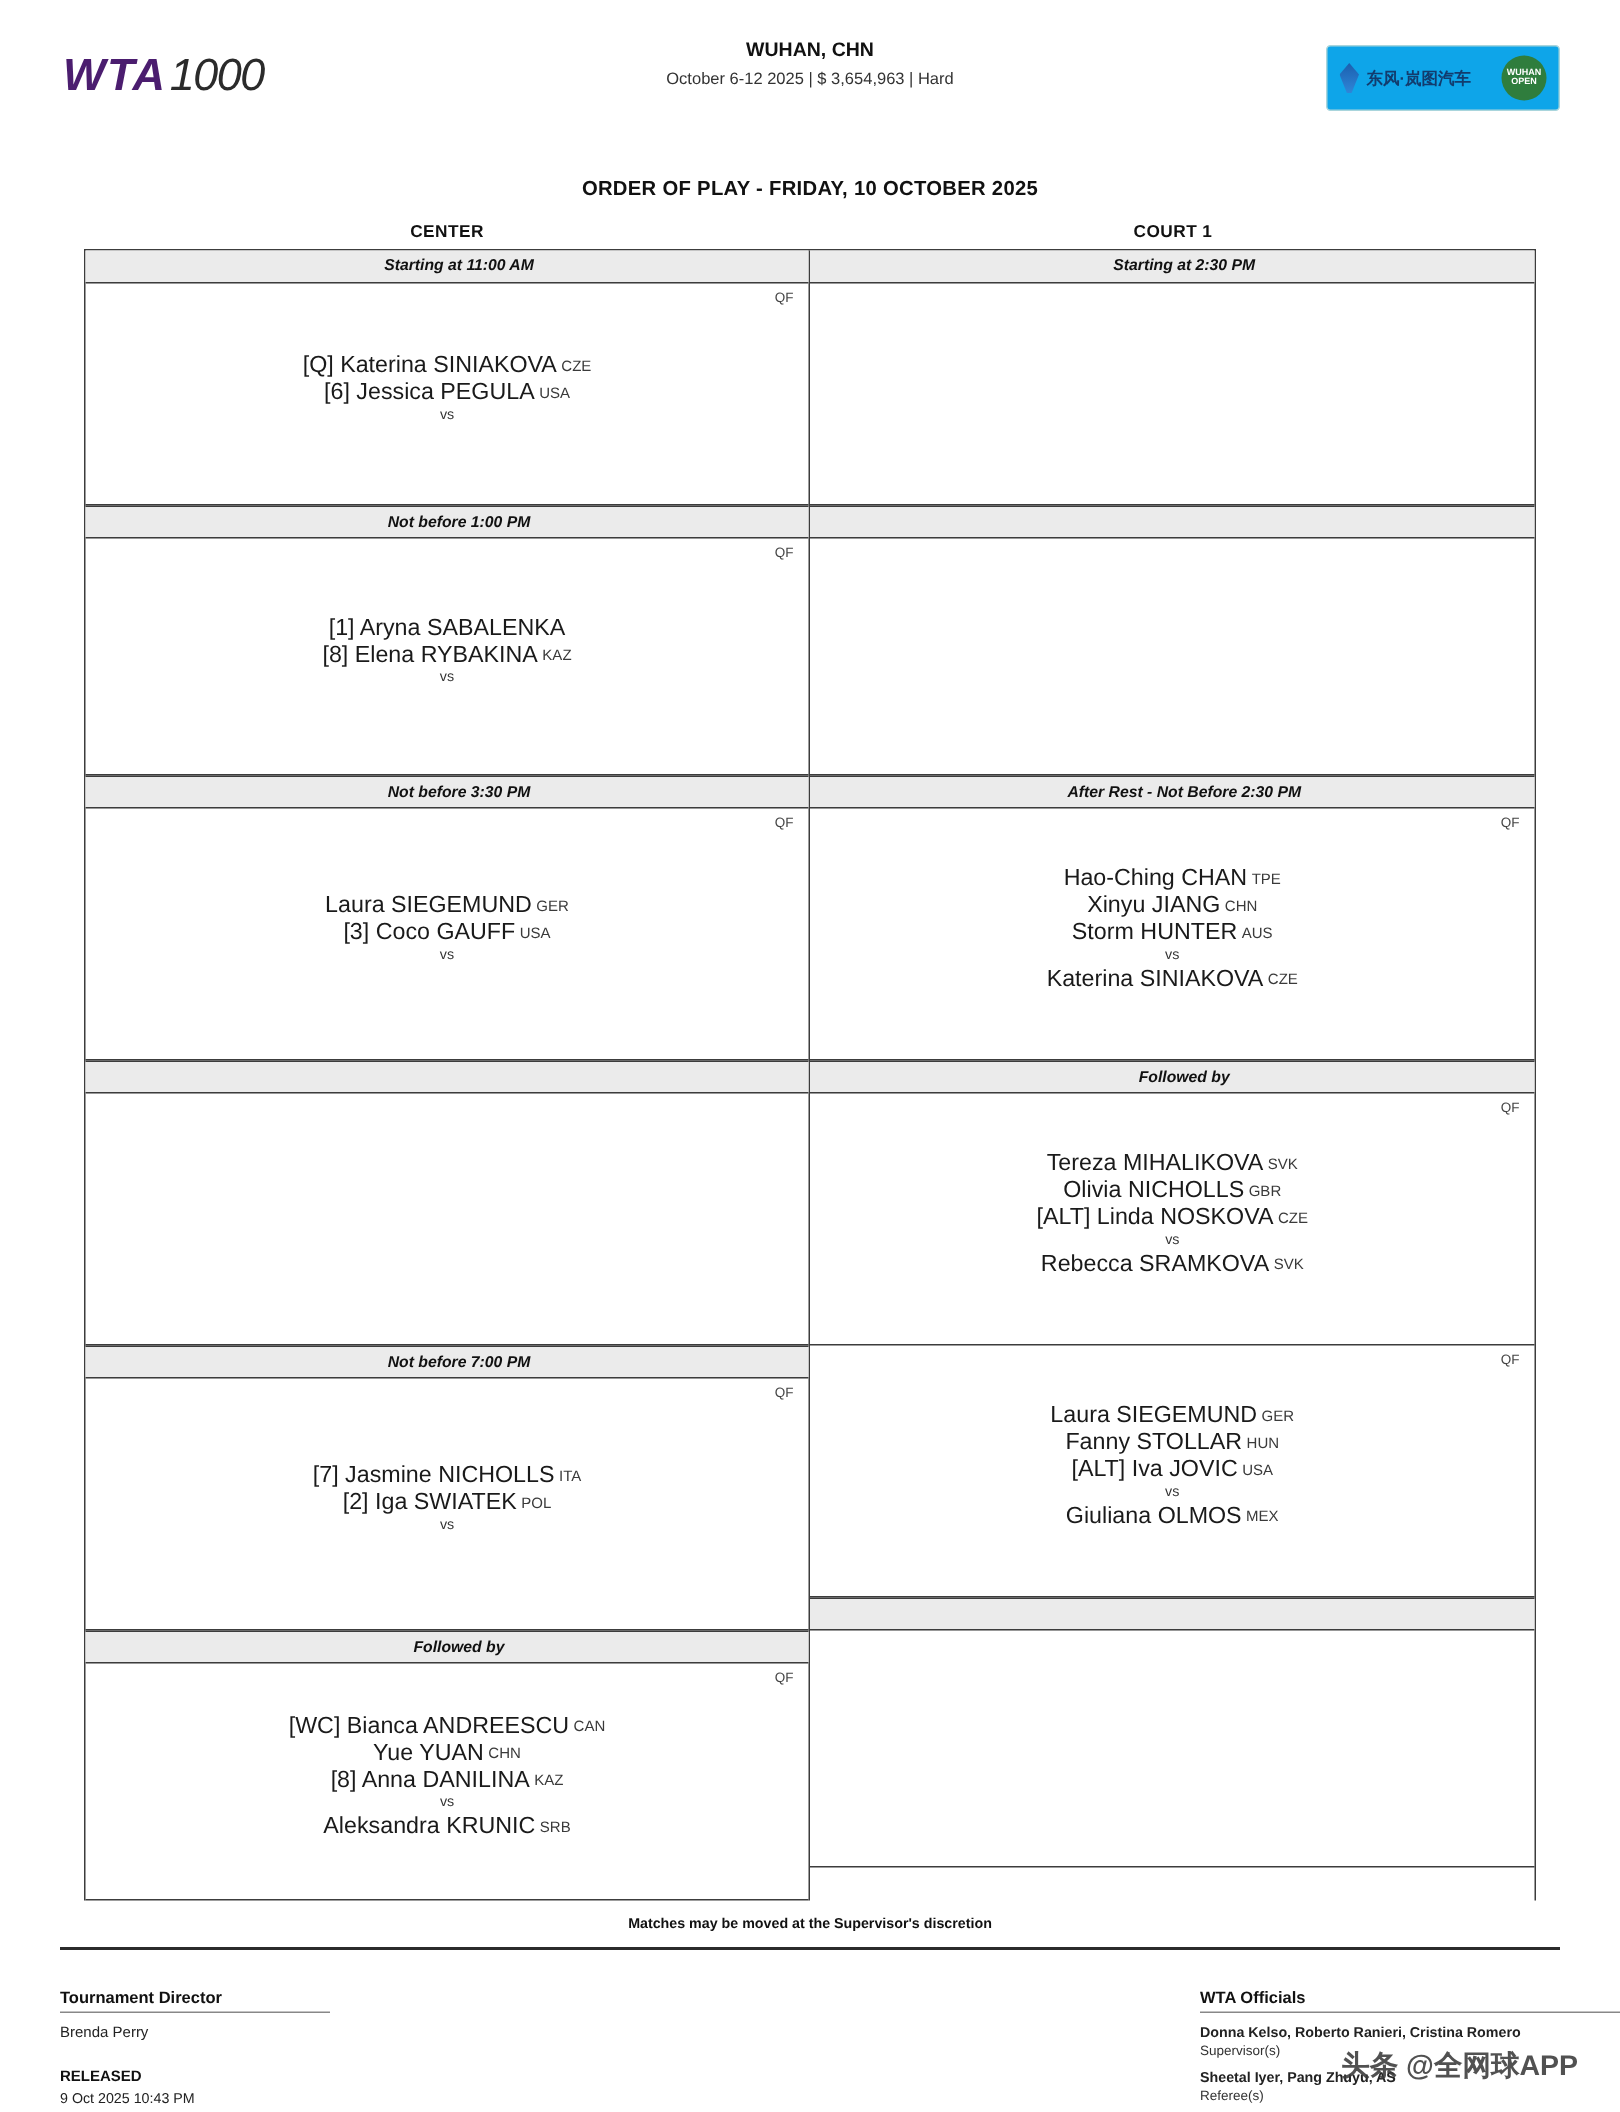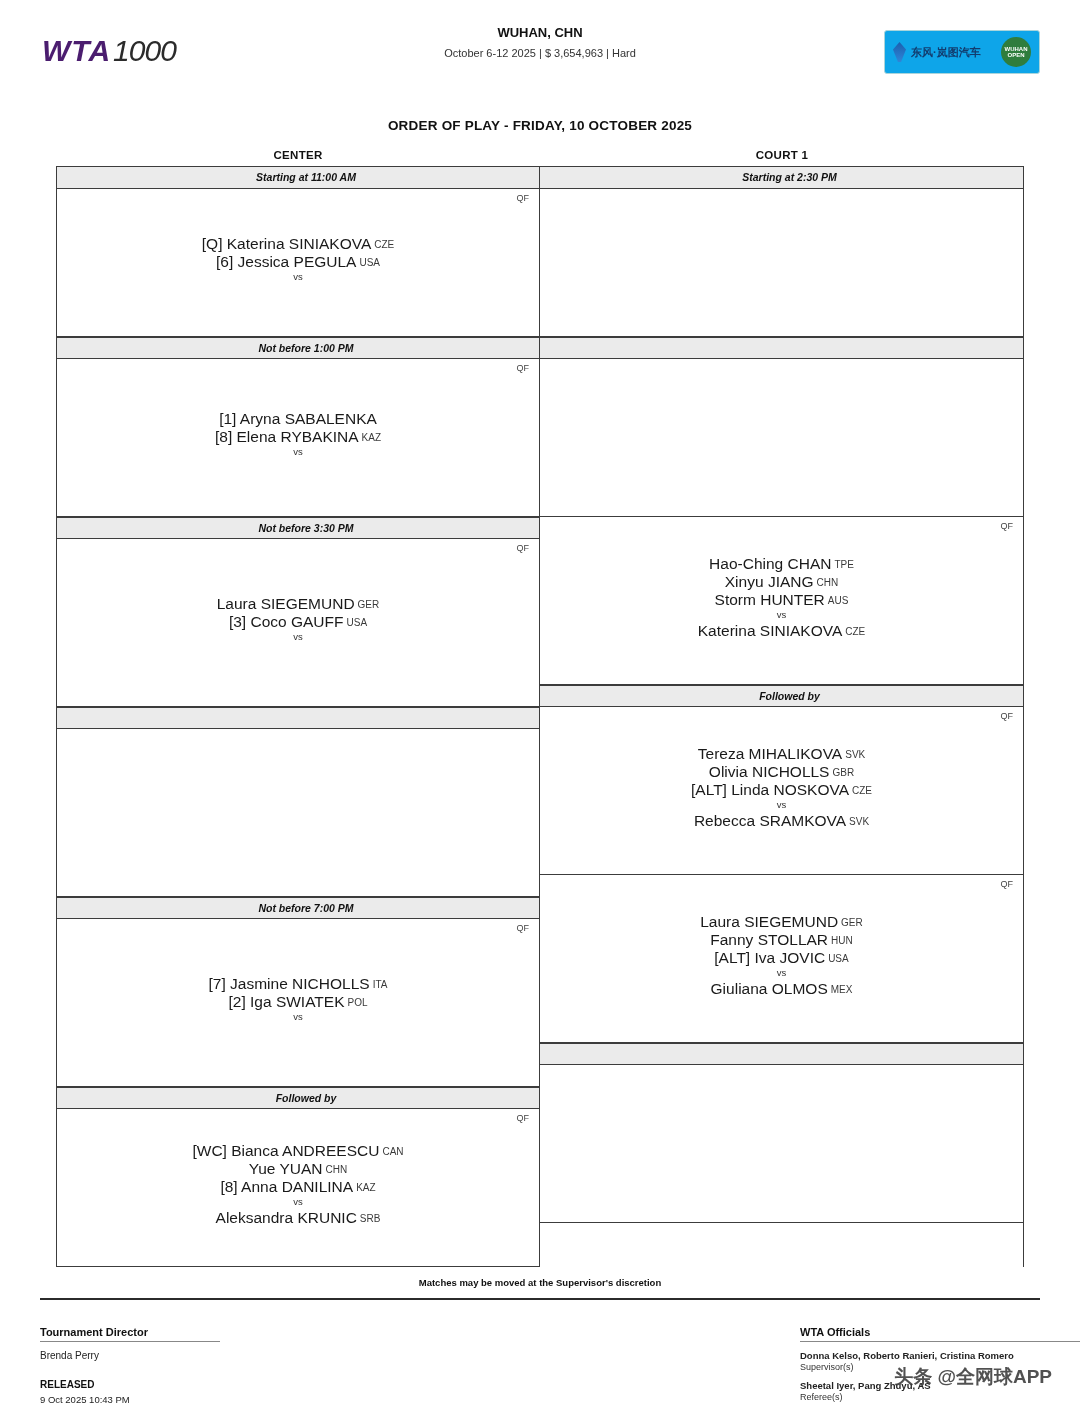--- a/index.html
+++ b/index.html
@@ -349,20 +349,21 @@
             <div class="vs">vs</div>
             <div class="pl"><span>Aleksandra</span> <span>KRUNIC</span><span class="ctry">SRB</span></div>
           </div>
         </div>
       </div>
     <div class="col right" id="col-right">
         <div class="band first">Starting at 2:30 PM</div>
         <div class="cell h-a empty"></div>
         <div class="band blank">&nbsp;</div>
         <div class="cell h-b empty"></div>
+        <div class="band">After Rest - Not Before 2:30 PM</div>
         <div class="cell h-c">
           <div class="qf">QF</div>
           <div class="match">
             <div class="pl"><span>Hao-Ching</span> <span>CHAN</span><span class="ctry">TPE</span></div>
             <div class="pl"><span>Xinyu</span> <span>JIANG</span><span class="ctry">CHN</span></div>
             <div class="pl"><span>Storm</span> <span>HUNTER</span><span class="ctry">AUS</span></div>
             <div class="vs">vs</div>
             <div class="pl"><span>Katerina</span> <span>SINIAKOVA</span><span class="ctry">CZE</span></div>
           </div>
         </div>

